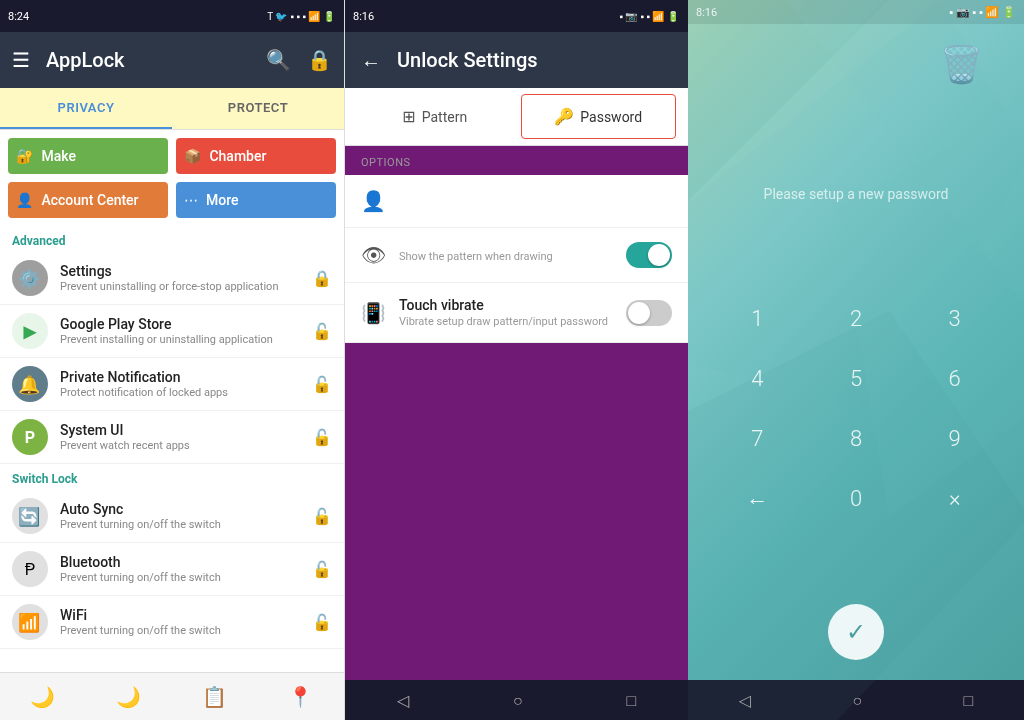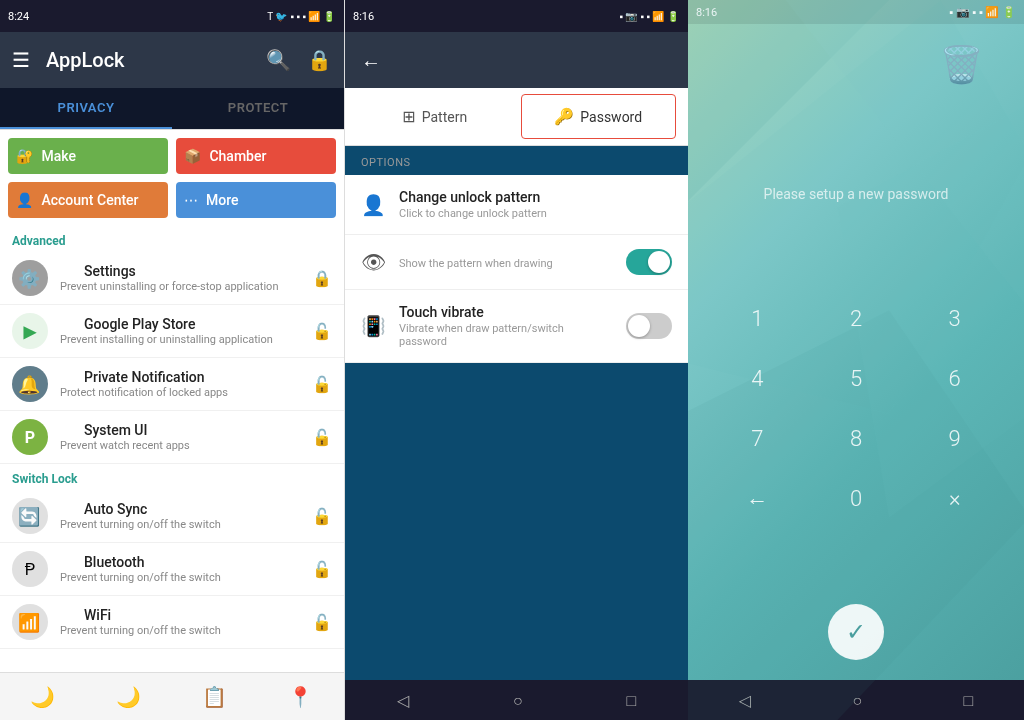--- a/index.html
+++ b/index.html
@@ -44,21 +44,21 @@
       gap: 16px;
     }
     .applock-header-icon { color: #fff; font-size: 20px; cursor: pointer; }
     .applock-title { color: #fff; font-size: 20px; font-weight: 500; flex: 1; }
     .applock-header-actions { display: flex; gap: 16px; align-items: center; }
     .applock-header-actions span { color: #fff; font-size: 20px; cursor: pointer; }
 
     .tab-bar {
       display: flex;
       border-bottom: 1px solid #ddd;
-      background: #0f172a;
+      background: #fef9c3;
     }
     .tab-item {
       flex: 1;
       padding: 12px 0;
       text-align: center;
       font-size: 13px;
       font-weight: 600;
       color: #666;
       cursor: pointer;
       letter-spacing: 0.5px;
@@ -112,21 +112,21 @@
       height: 36px;
       border-radius: 50%;
       background: #ddd;
       display: flex;
       align-items: center;
       justify-content: center;
       font-size: 18px;
       flex-shrink: 0;
     }
     .app-info { flex: 1; }
-    .app-name { font-size: 14px; color: #222; font-weight: 500; margin-left: 24px; }
+    .app-name { font-size: 14px; color: #222; font-weight: 500; }
     .app-desc { font-size: 11px; color: #888; margin-top: 1px; }
     .lock-icon { font-size: 16px; color: #bbb; }
     .lock-icon.locked { color: #4a90d9; }
 
     .bottom-nav {
       height: 48px;
       background: #f5f5f5;
       display: flex;
       align-items: center;
       justify-content: space-around;
@@ -177,21 +177,21 @@
       margin: 6px 4px;
     }
     .unlock-tab.active {
       border-color: #e74c3c;
       color: #333;
     }
     .unlock-tab-icon { font-size: 16px; }
 
     .options-section {
       flex: 1;
-      background: #0c4a6e;
+      background: #701a75;
     }
     .options-label {
       font-size: 11px;
       color: #999;
       padding: 10px 16px 6px;
       letter-spacing: 0.5px;
     }
 
     .option-item {
       background: #fff;
@@ -475,59 +475,56 @@
       <div class="status-bar-left">
         <span>8:16</span>
       </div>
       <div class="status-bar-right">
         <span>▪ 📷 ▪ ▪ 📶 🔋</span>
       </div>
     </div>
 
     <div class="unlock-header">
       <span class="unlock-header-back">←</span>
+      <span class="unlock-header-title">Unlock Settings</span>
     </div>
 
     <div class="unlock-tabs">
       <div class="unlock-tab">
         <span class="unlock-tab-icon">⊞</span>
         <span>Pattern</span>
       </div>
       <div class="unlock-tab active">
         <span class="unlock-tab-icon">🔑</span>
         <span>Password</span>
       </div>
     </div>
 
     <div class="options-section">
       <div class="options-label">OPTIONS</div>
 
       <div class="option-item">
         <span class="option-icon">👤</span>
-        <div class="option-text">
-          <div class="option-title">Change unlock pattern</div>
-          <div class="option-subtitle">Click to change unlock pattern</div>
-        </div>
       </div>
 
       <div class="option-item">
         <span class="option-icon">👁</span>
         <div class="option-text">
           <div class="option-subtitle">Show the pattern when drawing</div>
         </div>
         <div class="toggle on">
           <div class="toggle-thumb"></div>
         </div>
       </div>
 
       <div class="option-item">
         <span class="option-icon">📳</span>
         <div class="option-text">
           <div class="option-title">Touch vibrate</div>
-          <div class="option-subtitle">Vibrate when draw pattern/switch password</div>
+          <div class="option-subtitle">Vibrate setup draw pattern/input password</div>
         </div>
         <div class="toggle off">
           <div class="toggle-thumb"></div>
         </div>
       </div>
     </div>
 
     <div class="system-nav">
       <span class="system-nav-btn">◁</span>
       <span class="system-nav-btn">○</span>

